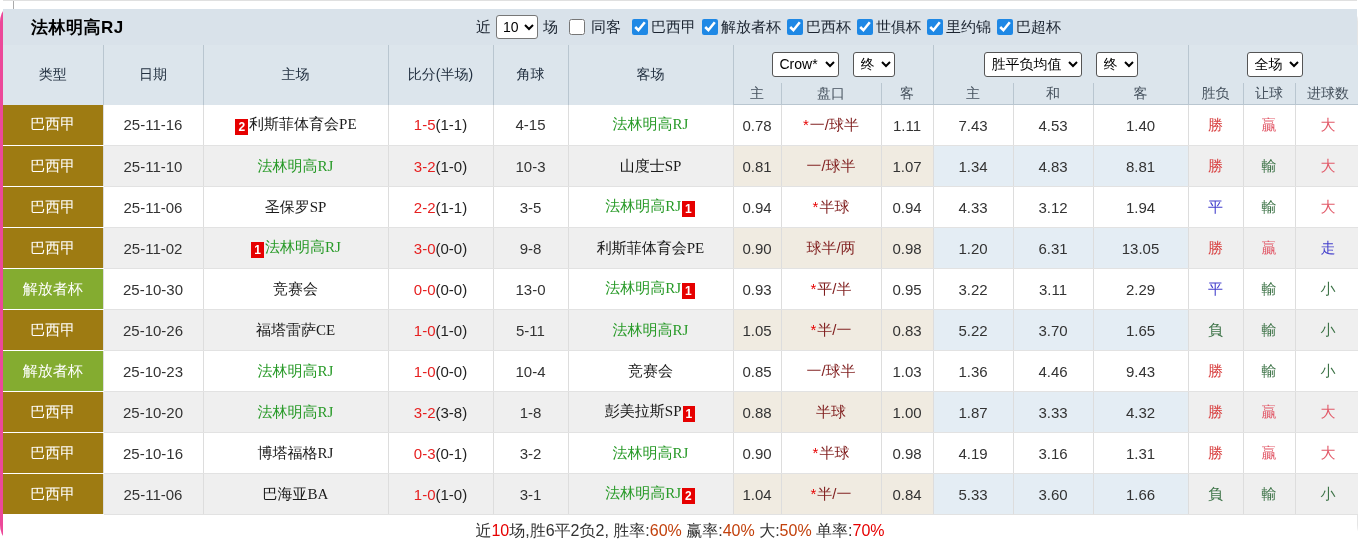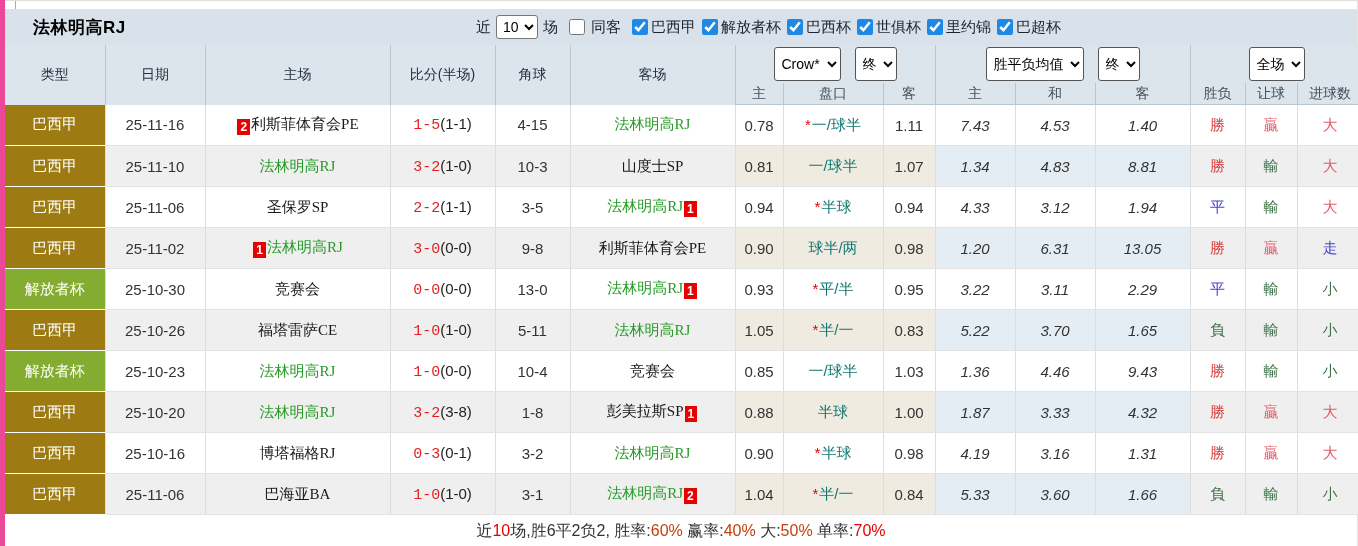--- a/index.html
+++ b/index.html
@@ -1,51 +1,51 @@
 <!DOCTYPE html>
 <html><head>
 <meta charset="utf-8">
 <style>
   html,body{margin:0;padding:0;background:#fff;width:1358px;height:546px;overflow:hidden;
     font-family:"Liberation Sans","DejaVu Sans",sans-serif;}
-  .wrap{width:1358px;border-left:5px solid #ec4899;border-right:1px solid #e5e5e5;box-sizing:border-box;}
+  .wrap{width:1358px;border-left:3px solid #ec4899;border-right:1px solid #e5e5e5;box-sizing:border-box;border-radius:22px;}
   
   .top-strip{height:8px;background:#fff;position:relative;border-top:1px solid #e0e0e0;}
   .top-strip .notch{position:absolute;left:10px;top:0;height:8px;width:0;border-left:1px solid #aaa;}
   
   .titlebar{height:36px;background:#d9e2ea;display:flex;align-items:center;}
   .title{font-weight:bold;font-size:17px;color:#000;margin-left:28px;letter-spacing:.5px;}
   .controls{margin-left:auto;margin-right:296px;display:flex;align-items:center;gap:5px;font-size:15px;color:#1b2430;white-space:nowrap;}
   .controls select{font-size:14px;height:24px;border:1px solid #777;border-radius:3px;background:#fff;color:#000;padding:0 2px;}
   .controls input[type=checkbox]{width:16px;height:16px;accent-color:#1e88e5;margin:0 1px 0 6px;cursor:pointer;}
   .lg{display:flex;align-items:center;gap:2px;cursor:pointer;}
   
   table{border-collapse:collapse;table-layout:fixed;width:1358px;}
   thead th{background:#dce5ec;font-weight:normal;color:#223040;border-right:1px solid #b9c6d0;padding:0;}
   thead tr.selrow th{height:38px;border-bottom:none;}
   thead tr.subrow th{height:21px;font-size:14px;color:#44505c;border-bottom:1px solid #b9c6d0;}
   th.mainh{font-size:14px;border-bottom:1px solid #b9c6d0;}
   .selcell{display:flex;align-items:center;justify-content:center;gap:14px;height:100%;}
-  .selcell select{font-size:14px;height:34px;border:1px solid #555;border-radius:3px;background:#fff;padding:0 3px;}
+  .selcell select{font-size:14px;height:25px;border:1px solid #555;border-radius:3px;background:#fff;padding:0 3px;}
   tbody td{height:40px;text-align:center;font-size:15px;color:#333;
     border-right:1px solid #ddd;border-bottom:1px solid #e2e2e2;padding:0;overflow:hidden;white-space:nowrap;}
   tbody tr:nth-child(even) td{background:#efefef;}
   tbody tr:nth-child(odd) td{background:#fff;}
   tbody td.c-crow{background:#faf5ec;}
   tbody tr:nth-child(even) td.c-crow{background:#f0ebe1;}
-  tbody td.c-avg{background:#ecf4fa;font-style:italic;}
+  tbody td.c-avg{background:#ecf4fa;}
   tbody tr:nth-child(even) td.c-avg{background:#e4edf4;}
   td.c-type{color:#fff;font-size:15px;border-bottom:1px solid #fff;}
   .team{color:#1a1a1a;font-family:Liberation Serif, serif;}
   .team.self{color:#289a28;}
   .card{display:inline-block;background:#e60000;color:#fff;font-weight:bold;font-size:12px;line-height:16px;height:16px;padding:0 3px;vertical-align:-2px;margin:0 1px;}
-  .s-main{color:#e62020;font-family:Liberation Mono, monospace;}
+  .s-main{color:#e62020;}
   .s-half{color:#222;}
   .hc-star{color:#e60000;margin-right:1px;}
-  .hc-text{color:#0f766e;text-align:right;}
+  .hc-text{color:#7f1d1d;text-align:right;}
   .t-red{color:#d84040;}
   .t-red2{color:#e25b6a;}
   .t-green{color:#3d7347;}
   .t-blue{color:#4440cc;}
   
   .footer{height:32px;background:#fff;display:flex;align-items:center;justify-content:center;font-size:16px;white-space:pre;}
   .f-dark{color:#333;}
   .f-red{color:#e60000;}
   .f-blue{color:#c2410c;}
 </style>

